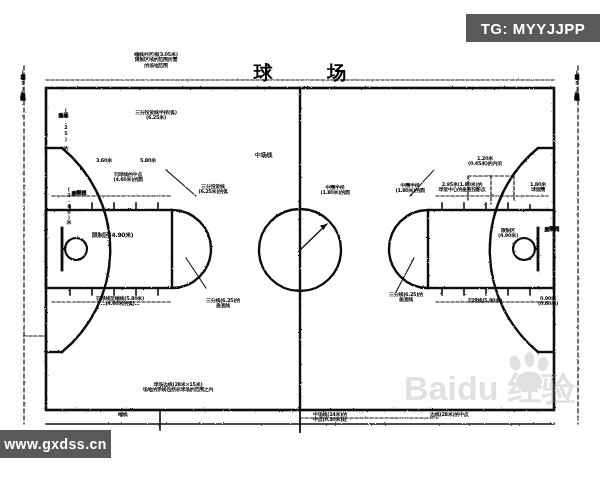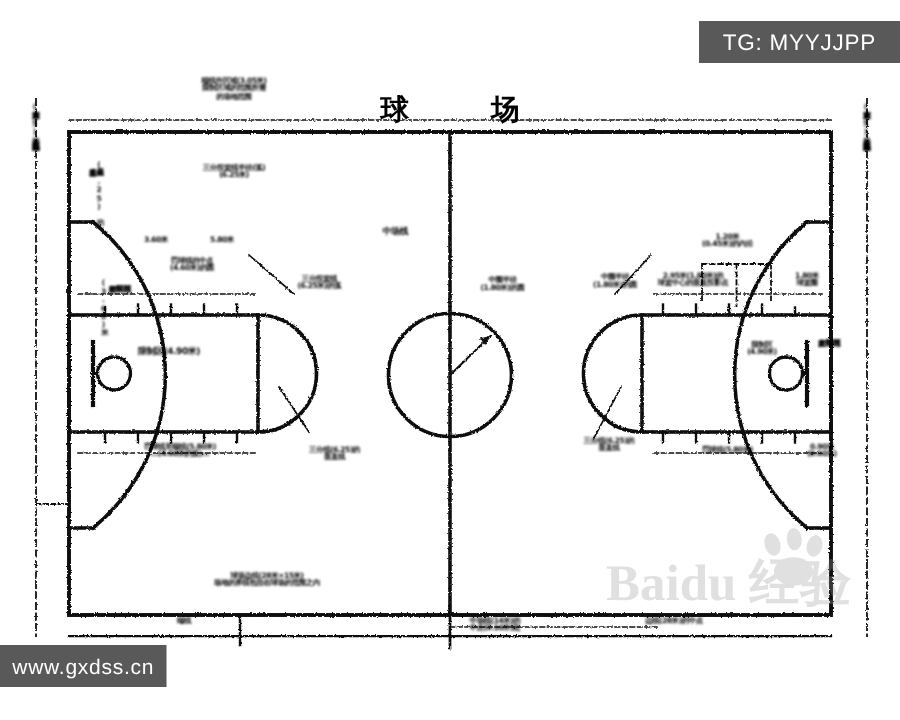--- a/index.html
+++ b/index.html
@@ -7,32 +7,33 @@
     width:600px;height:480px;background:#ffffff;position:relative;overflow:hidden;
     font-family:"DejaVu Sans","Liberation Sans",sans-serif;
   }
 
   
   .banner{
     position:absolute;background:#595959;color:#ffffff;
     font-family:"Liberation Sans",sans-serif;
     display:flex;align-items:center;justify-content:center;
     letter-spacing:.5px;
+    font-weight:bold;
   }
   #tg-banner{top:14px;right:0;width:134px;height:28px;font-size:15px;}
   #site-banner{left:0;bottom:22px;width:111px;height:28px;font-size:14px;}
 
   
   #baidu-watermark{
     position:absolute;left:404px;top:352px;width:175px;height:56px;
     opacity:.30;pointer-events:none;
   }
   #baidu-watermark .bd-text{
     position:absolute;left:0;top:14px;font-size:34px;font-weight:bold;
-    color:#9a9a9a;font-family:Liberation Serif, serif;white-space:nowrap;
+    color:#9a9a9a;font-family:Liberation Sans, sans-serif;white-space:nowrap;
   }
   #baidu-watermark .bd-paw{position:absolute;left:98px;top:0px;}
 
   
   #court-diagram{position:absolute;left:0;top:0;width:600px;height:480px;}
 
   
   .ann{
     position:absolute;color:#111;font-weight:bold;
     font-family:"DejaVu Sans",sans-serif;

